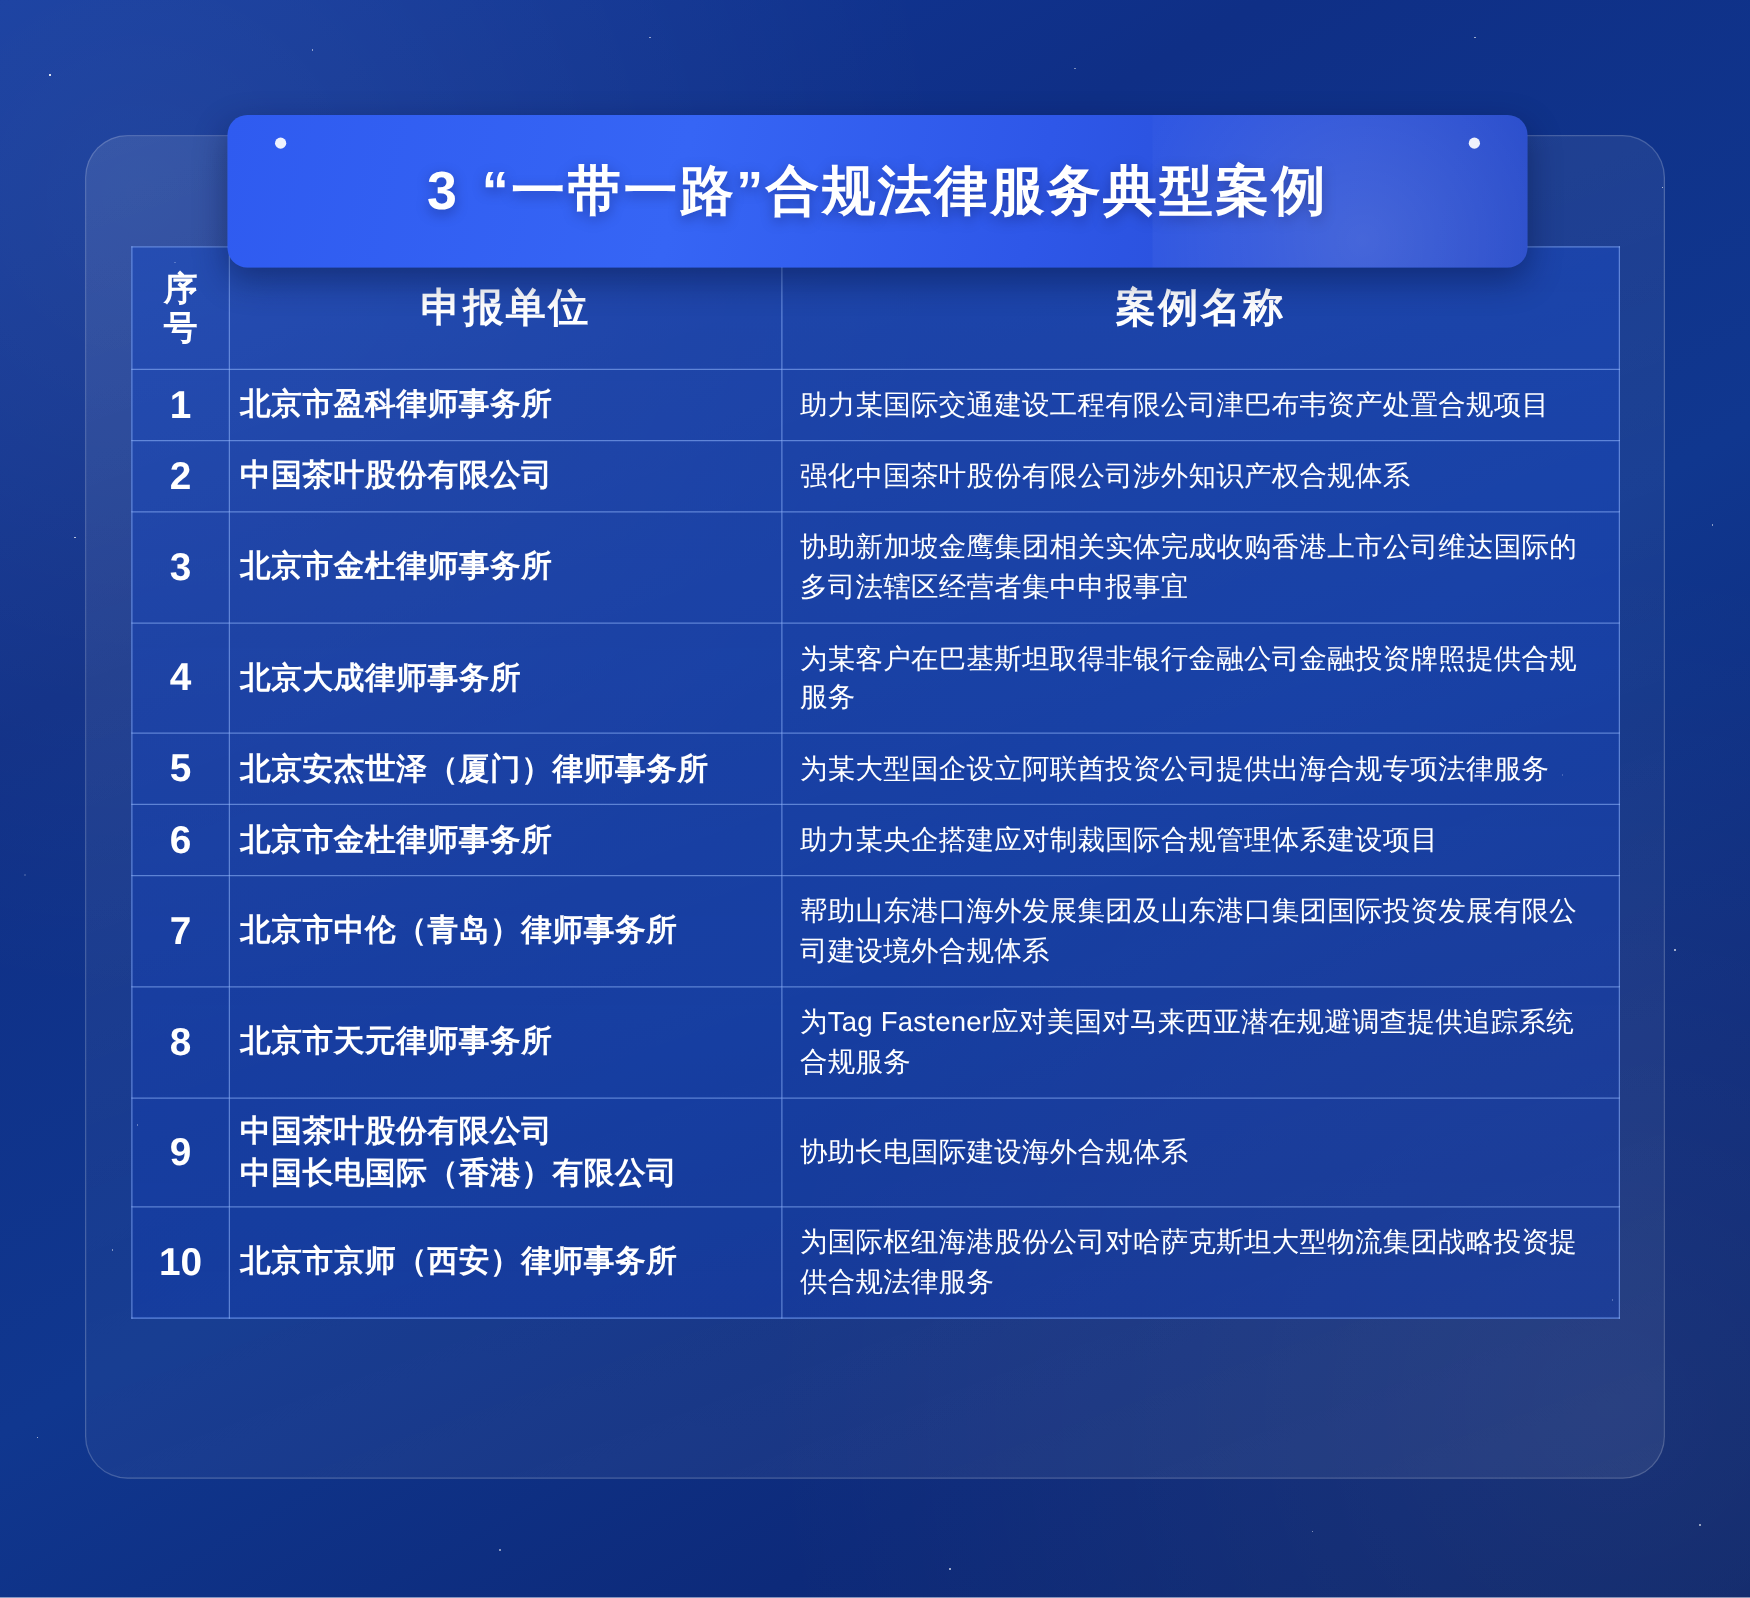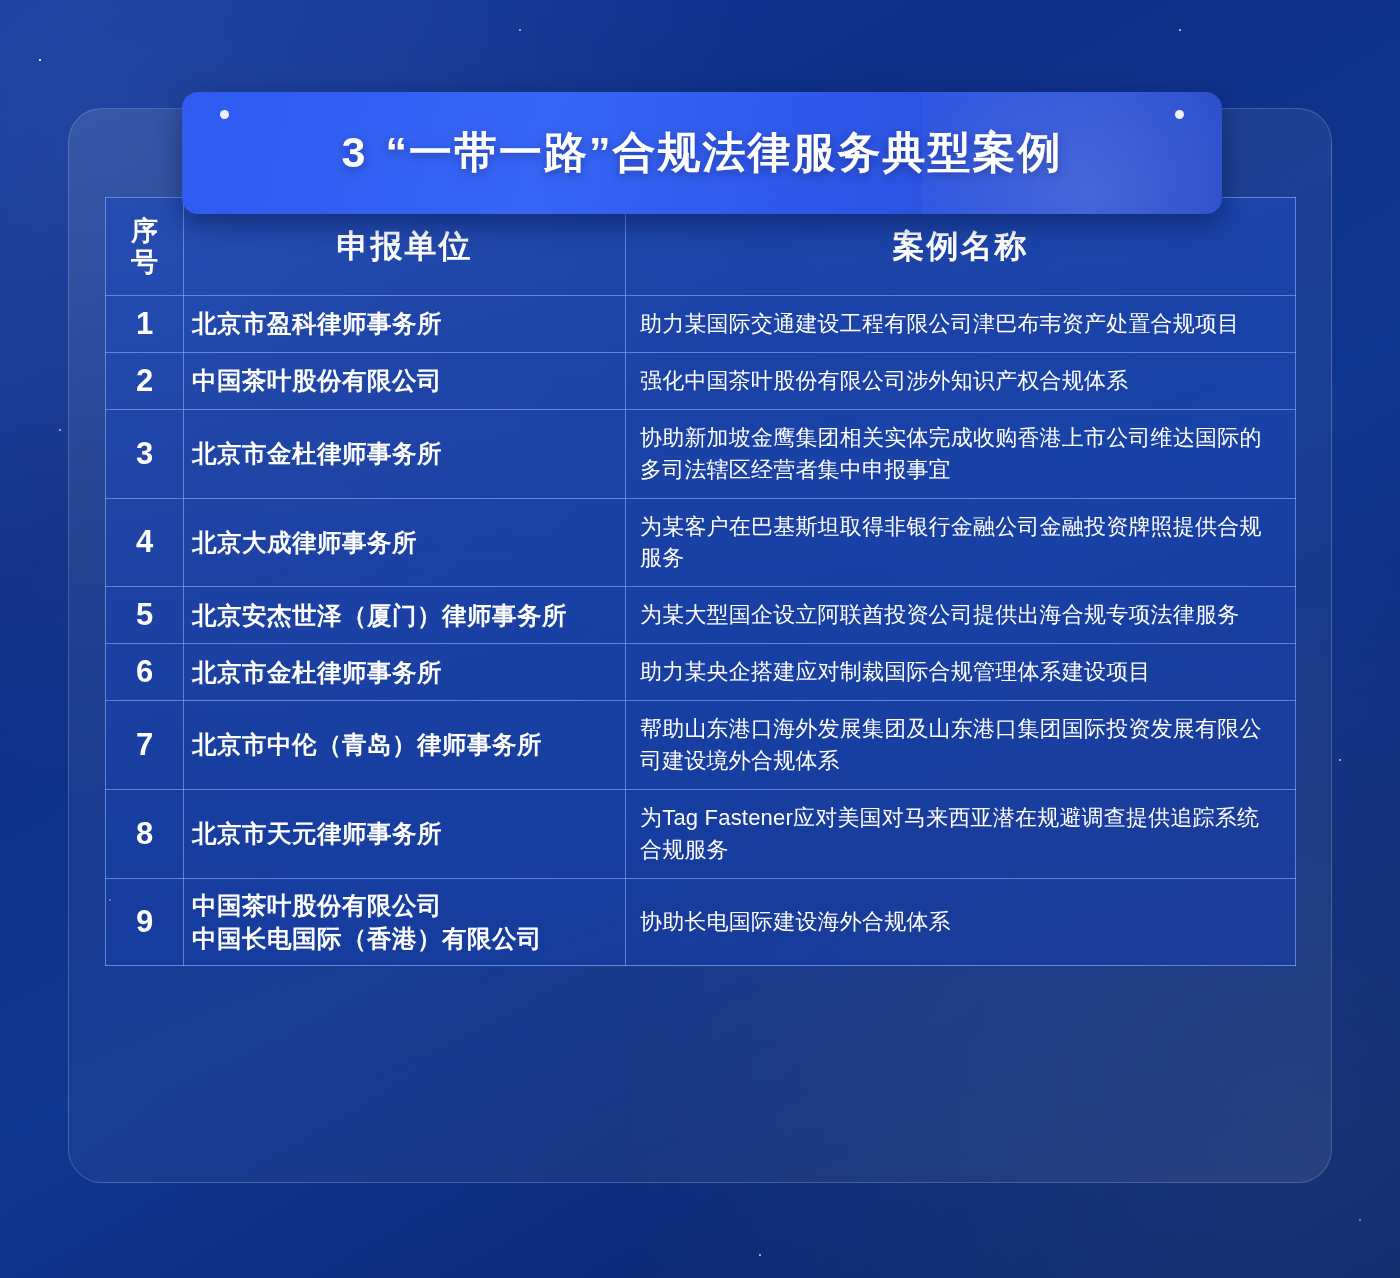--- a/index.html
+++ b/index.html
@@ -248,20 +248,27 @@
         <td class="name">为Tag Fastener应对美国对马来西亚潜在规避调查提供追踪系统合规服务</td>
       </tr>
       <tr>
         <td class="no">9</td>
         <td class="unit">
           <span class="l">中国茶叶股份有限公司</span>
           <span class="l">中国长电国际（香港）有限公司</span>
         </td>
         <td class="name">协助长电国际建设海外合规体系</td>
       </tr>
+      <tr>
+        <td class="no">10</td>
+        <td class="unit">
+          <span class="l">北京市京师（西安）律师事务所</span>
+        </td>
+        <td class="name">为国际枢纽海港股份公司对哈萨克斯坦大型物流集团战略投资提供合规法律服务</td>
+      </tr>
     </tbody>
   </table>
 </div>
 
 <div class="banner">
   <span class="dot left"></span>
   <span class="dot right"></span>
   <div class="banner-title">
     <span class="num">3</span><span>“一带一路”合规法律服务典型案例</span>
   </div>

